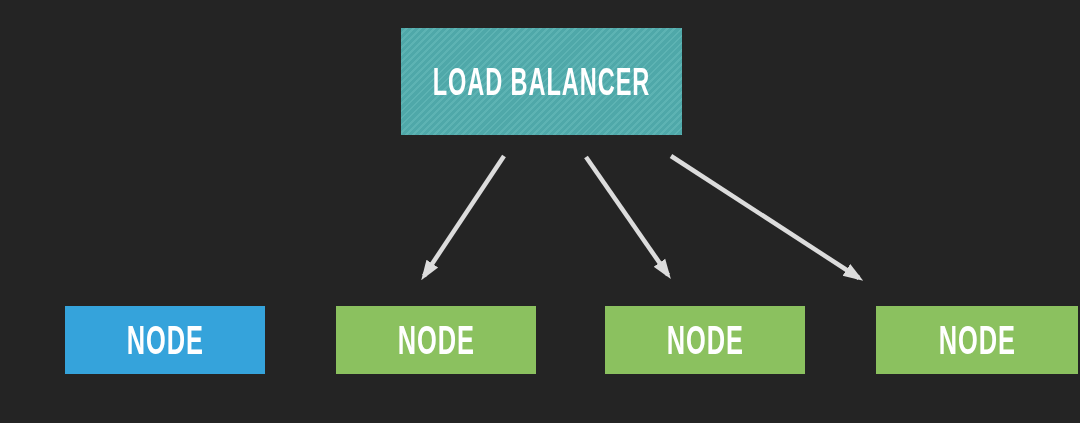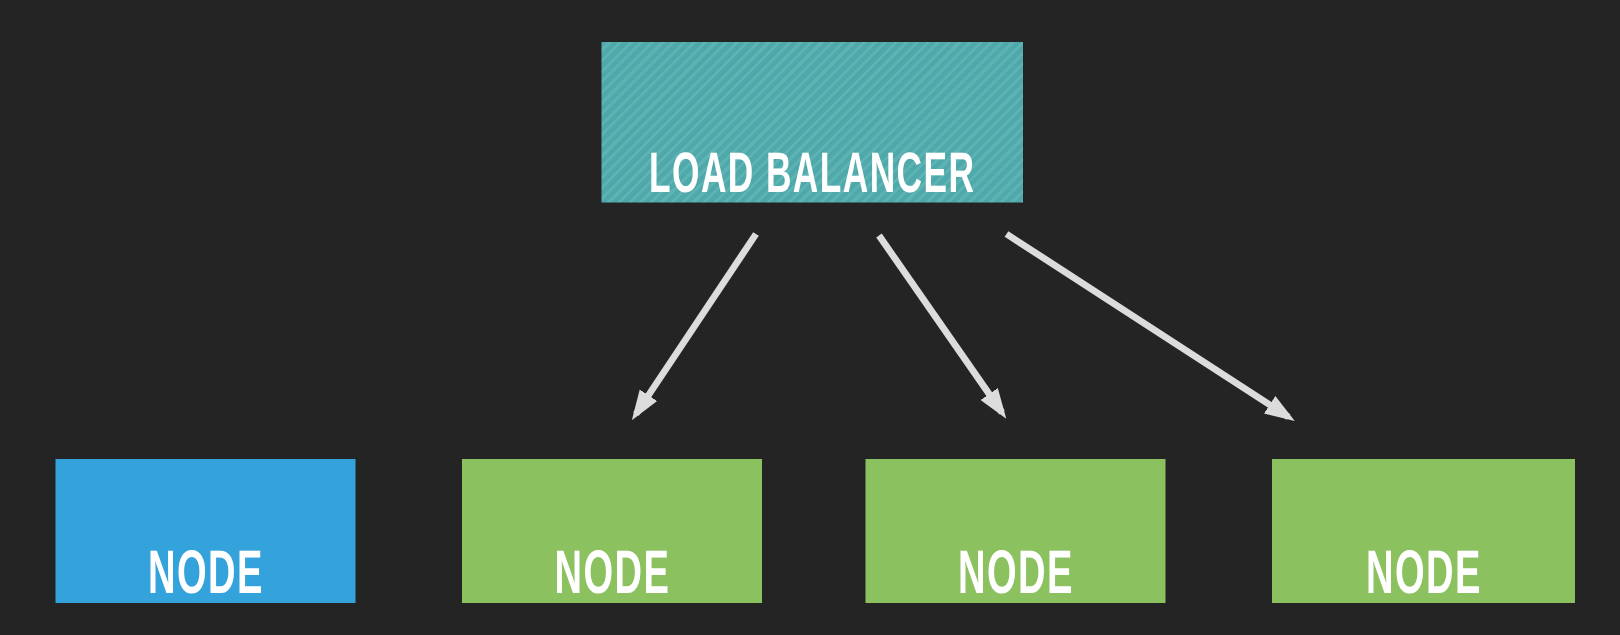--- a/index.html
+++ b/index.html
@@ -10,36 +10,36 @@
   }
   .canvas{
     position:relative;width:1080px;height:423px;background:#242424;
   }
   .arrows{
     position:absolute;left:0;top:0;width:1080px;height:423px;
     pointer-events:none;
   }
   .box{
     position:absolute;
-    display:flex;align-items:flex-end;justify-content:center;
+    display:flex;align-items:center;justify-content:center;
   }
   .box .label{
     color:#fff;
     font-weight:bold;
     white-space:nowrap;
     transform:scaleX(0.62);
     transform-origin:center center;
     letter-spacing:1.5px;
     line-height:1;
   }
   .lb-box{
     left:401px;top:28px;width:281px;height:107px;
   }
   .lb-box .label{font-size:38px;}
-  .node-box{top:306px;width:200px;height:96px;}
+  .node-box{top:306px;width:200px;height:68px;margin-left:28px;}
   .node-box .label{font-size:41px;}
   .node-1{left:37px;}
   .node-2{left:308px;}
   .node-3{left:577px;}
   .node-4{left:848px;width:202px;}
 </style>
 </head>
 <body>
 
 <div class="canvas" style="background: rgb(36, 36, 36);">

